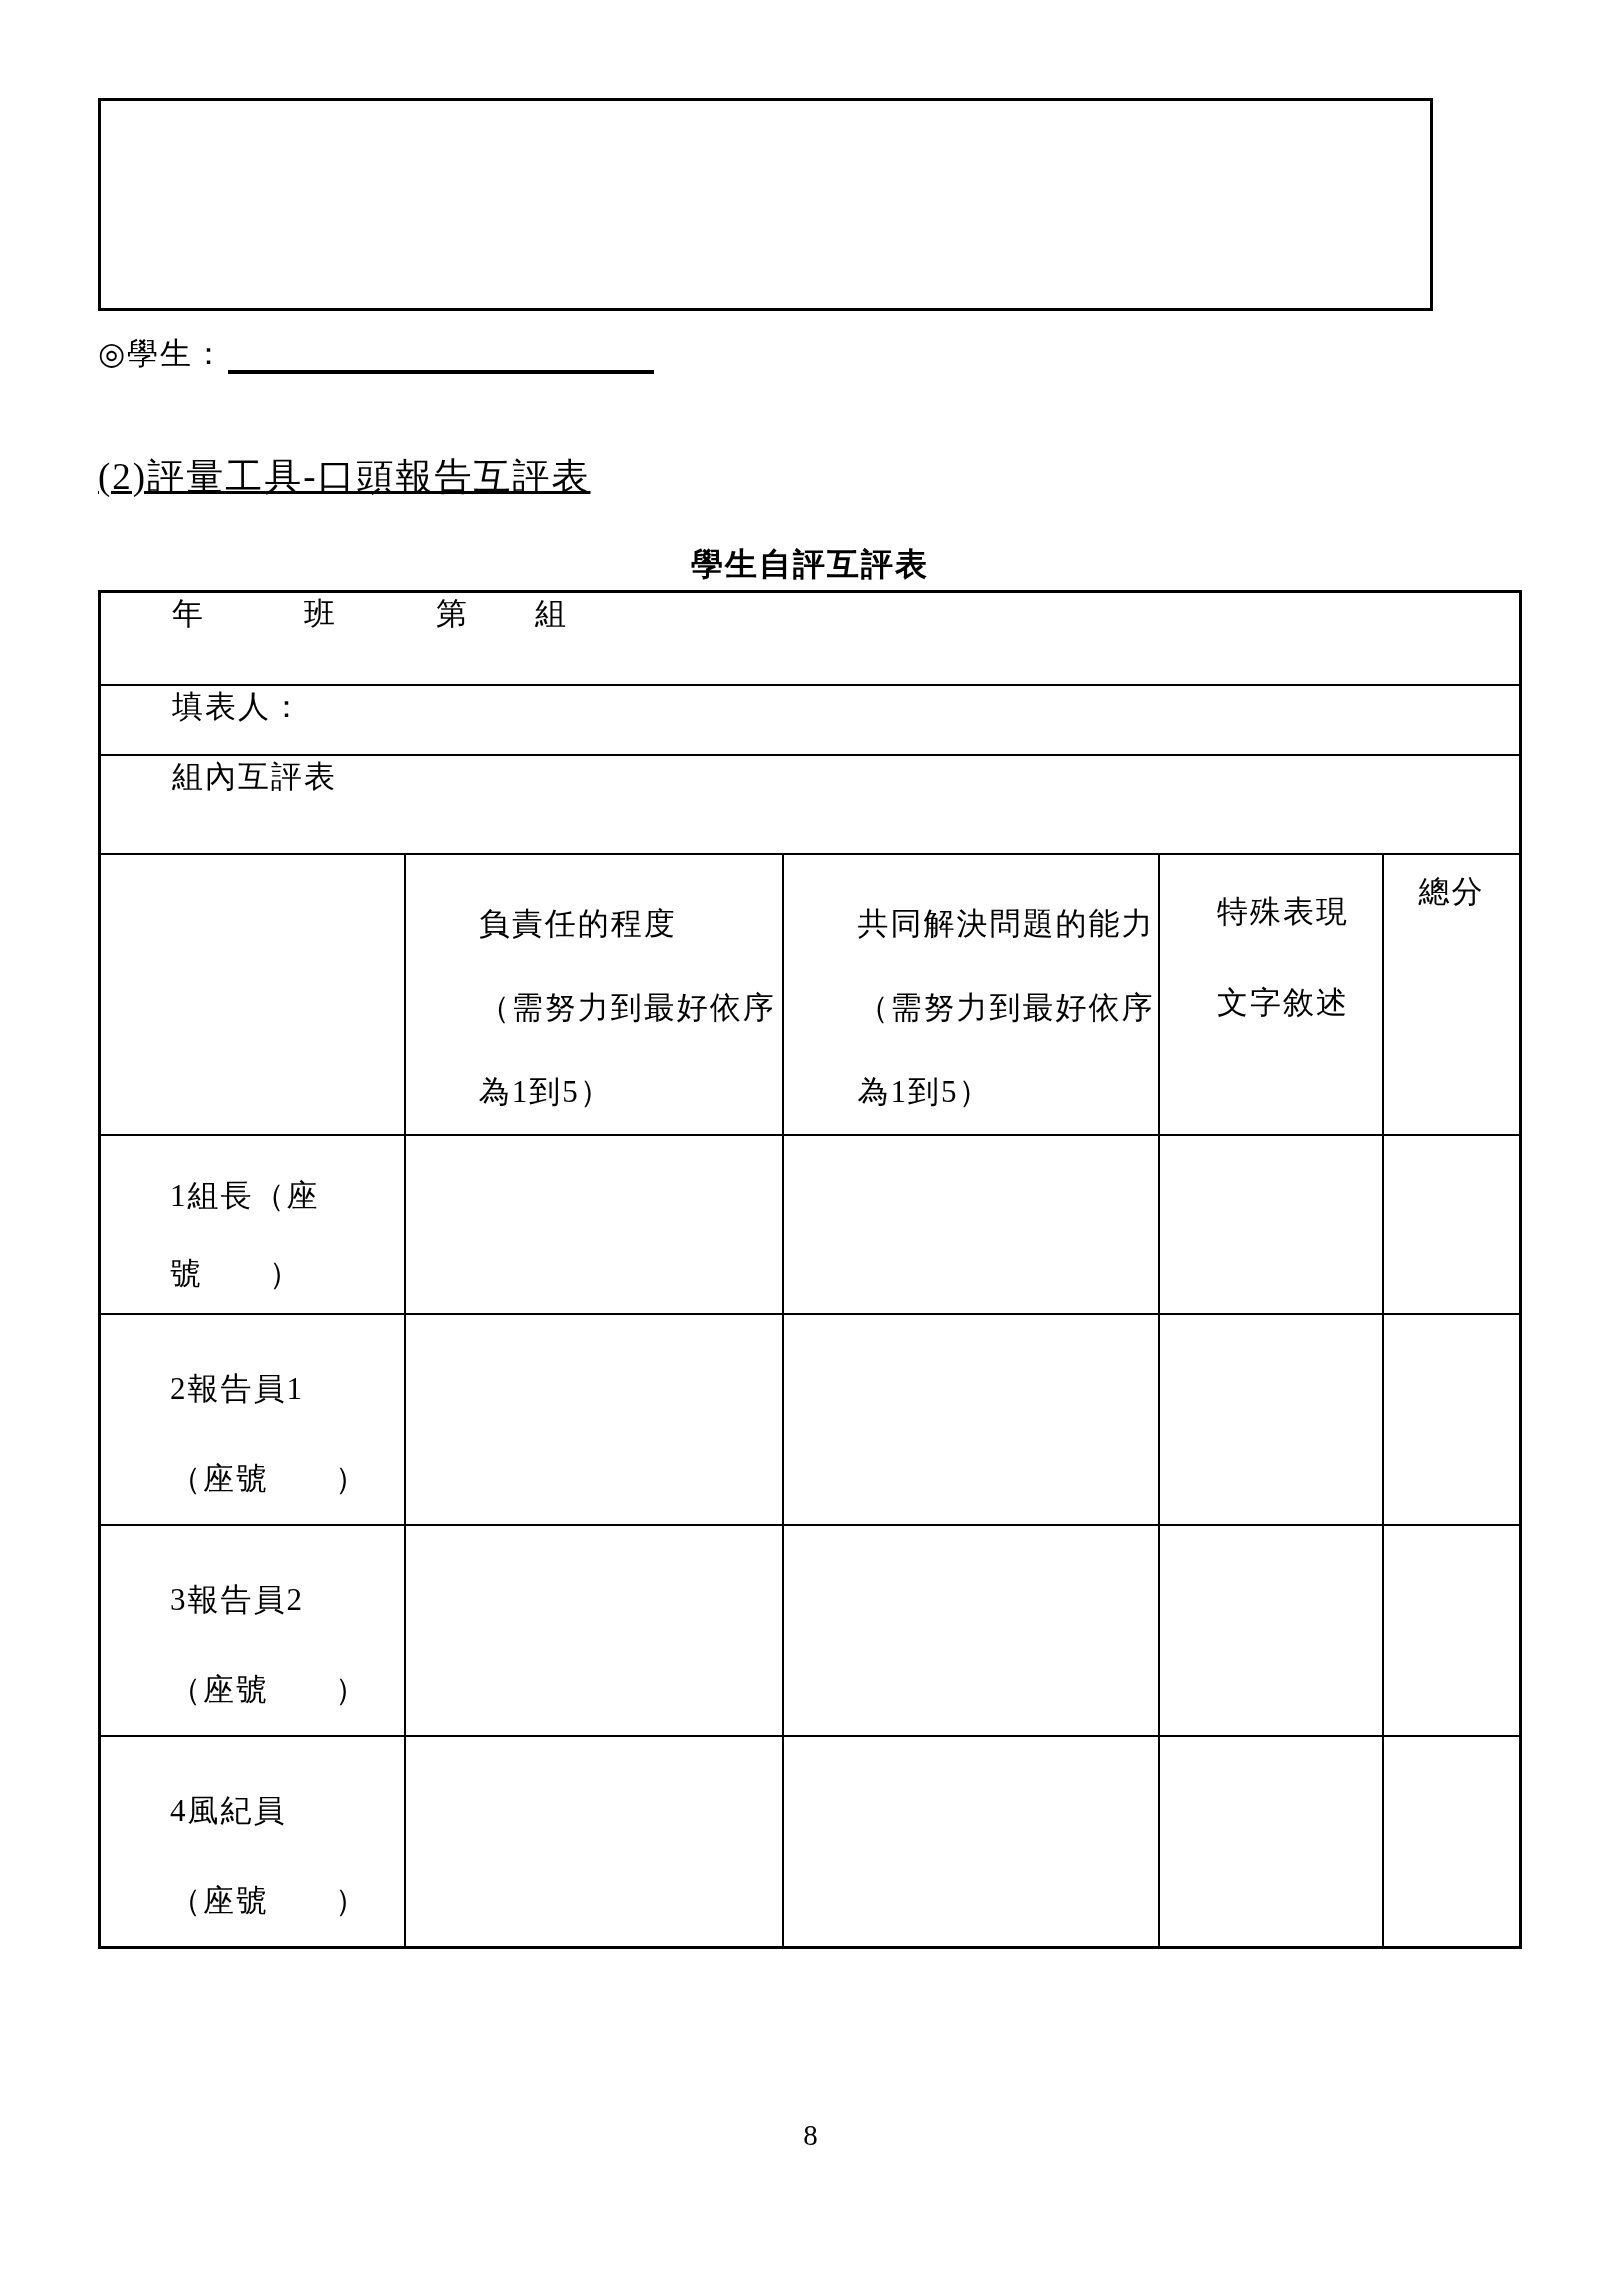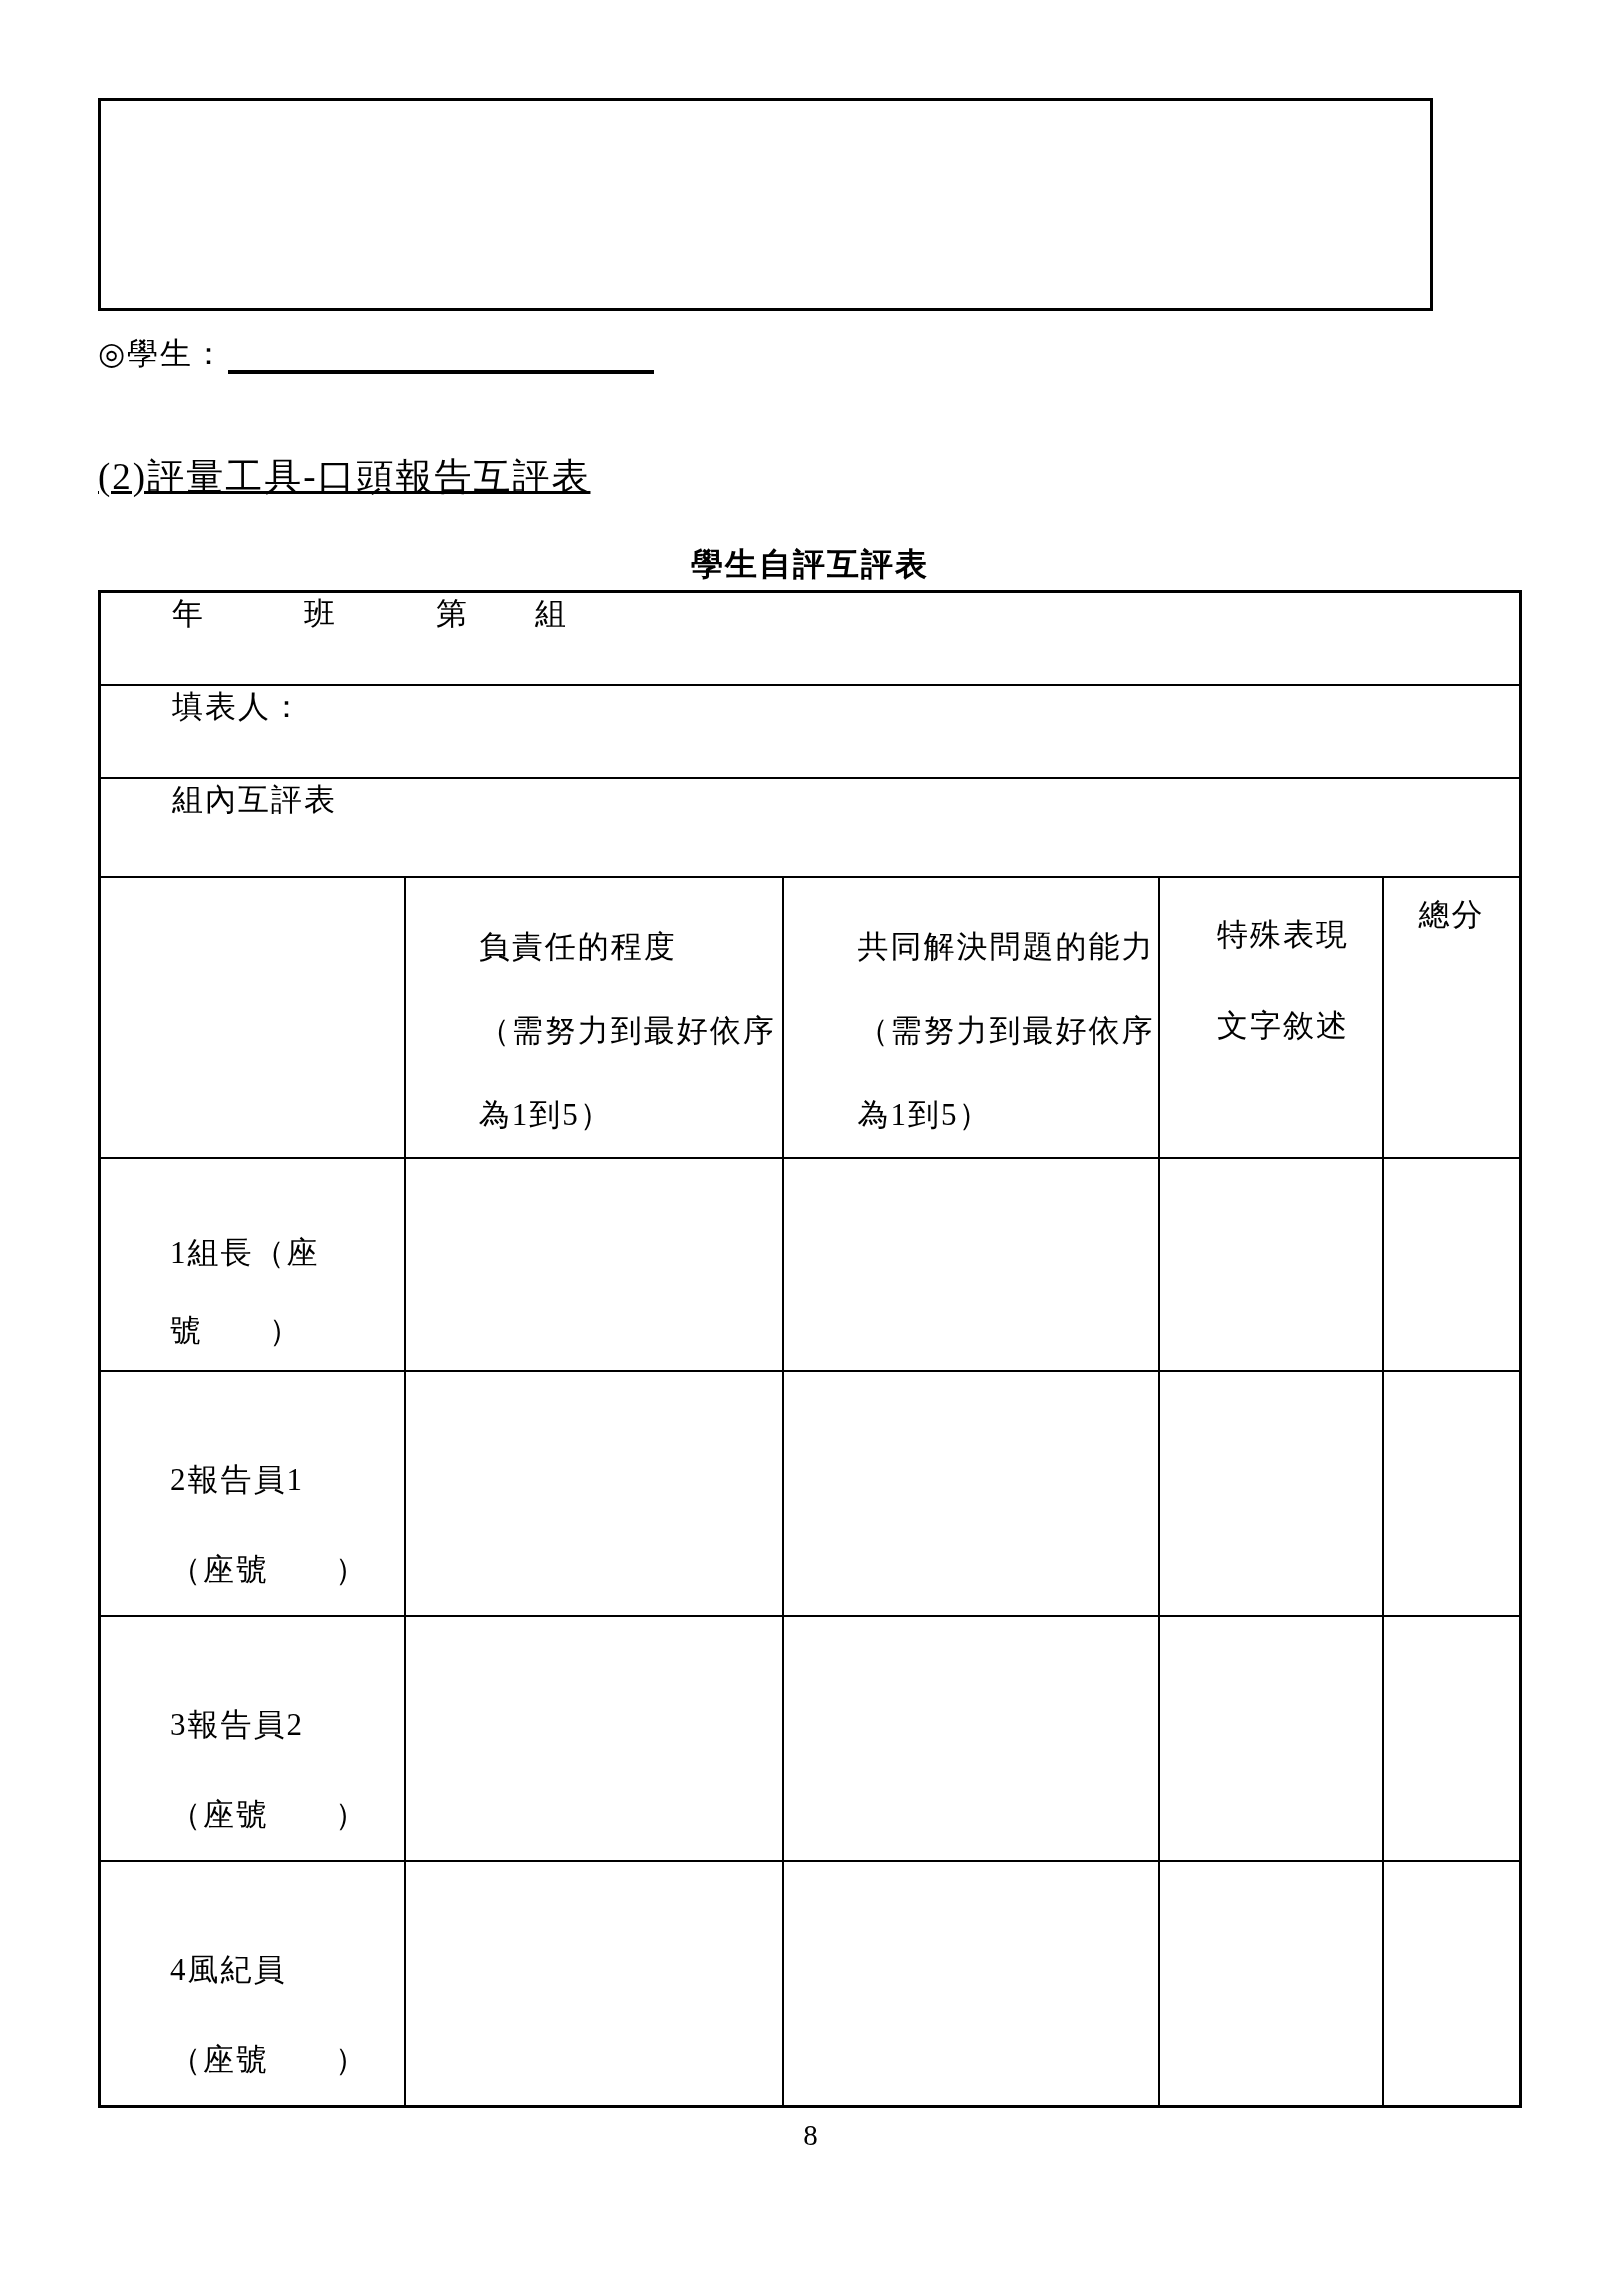--- a/index.html
+++ b/index.html
@@ -46,21 +46,21 @@
   .hdr-left{padding:27.4px 0 0 73px;line-height:84px;}
   .hdr-center{
     display:flex;flex-direction:column;justify-content:center;align-items:center;
     height:100%;line-height:91px;padding-top:11.8px;box-sizing:border-box;text-align:center;padding-left:24px;
   }
   .hdr-single{
     display:flex;justify-content:center;align-items:center;
     height:100%;padding-top:16px;box-sizing:border-box;
   }
   
-  .member-cell{padding:29px 0 0 69px;line-height:90px;margin-top:34px;}
+  .member-cell{padding:29px 0 0 69px;line-height:90px;}
   .member-cell.first{padding-top:21.6px;line-height:78px;}
   
   #page-number{left:0;top:2119px;width:1621px;text-align:center;font-size:29px;}
 </style>
 </head>
 <body>
 
 <div class="abs" id="top-box"></div>
 
 <div class="abs" id="student-line">◎學生：</div>
@@ -77,21 +77,21 @@
       <col style="width:374px">
     <col style="width:223px">
       <col style="width:137px">
   </colgroup>
   <tbody>
     <tr style="height:93px">
       <td colspan="5" class="full-row">
         <div class="bottom-text">年　　　班　　　第　　組</div>
       </td>
     </tr>
-    <tr style="height:93px">
+    <tr style="height:70px">
       <td colspan="5" class="full-row">
         <div class="bottom-text">填表人：</div>
       </td>
     </tr>
     <tr style="height:99px">
       <td colspan="5" class="full-row">
         <div class="bottom-text bold">組內互評表</div>
       </td>
     </tr>
 

